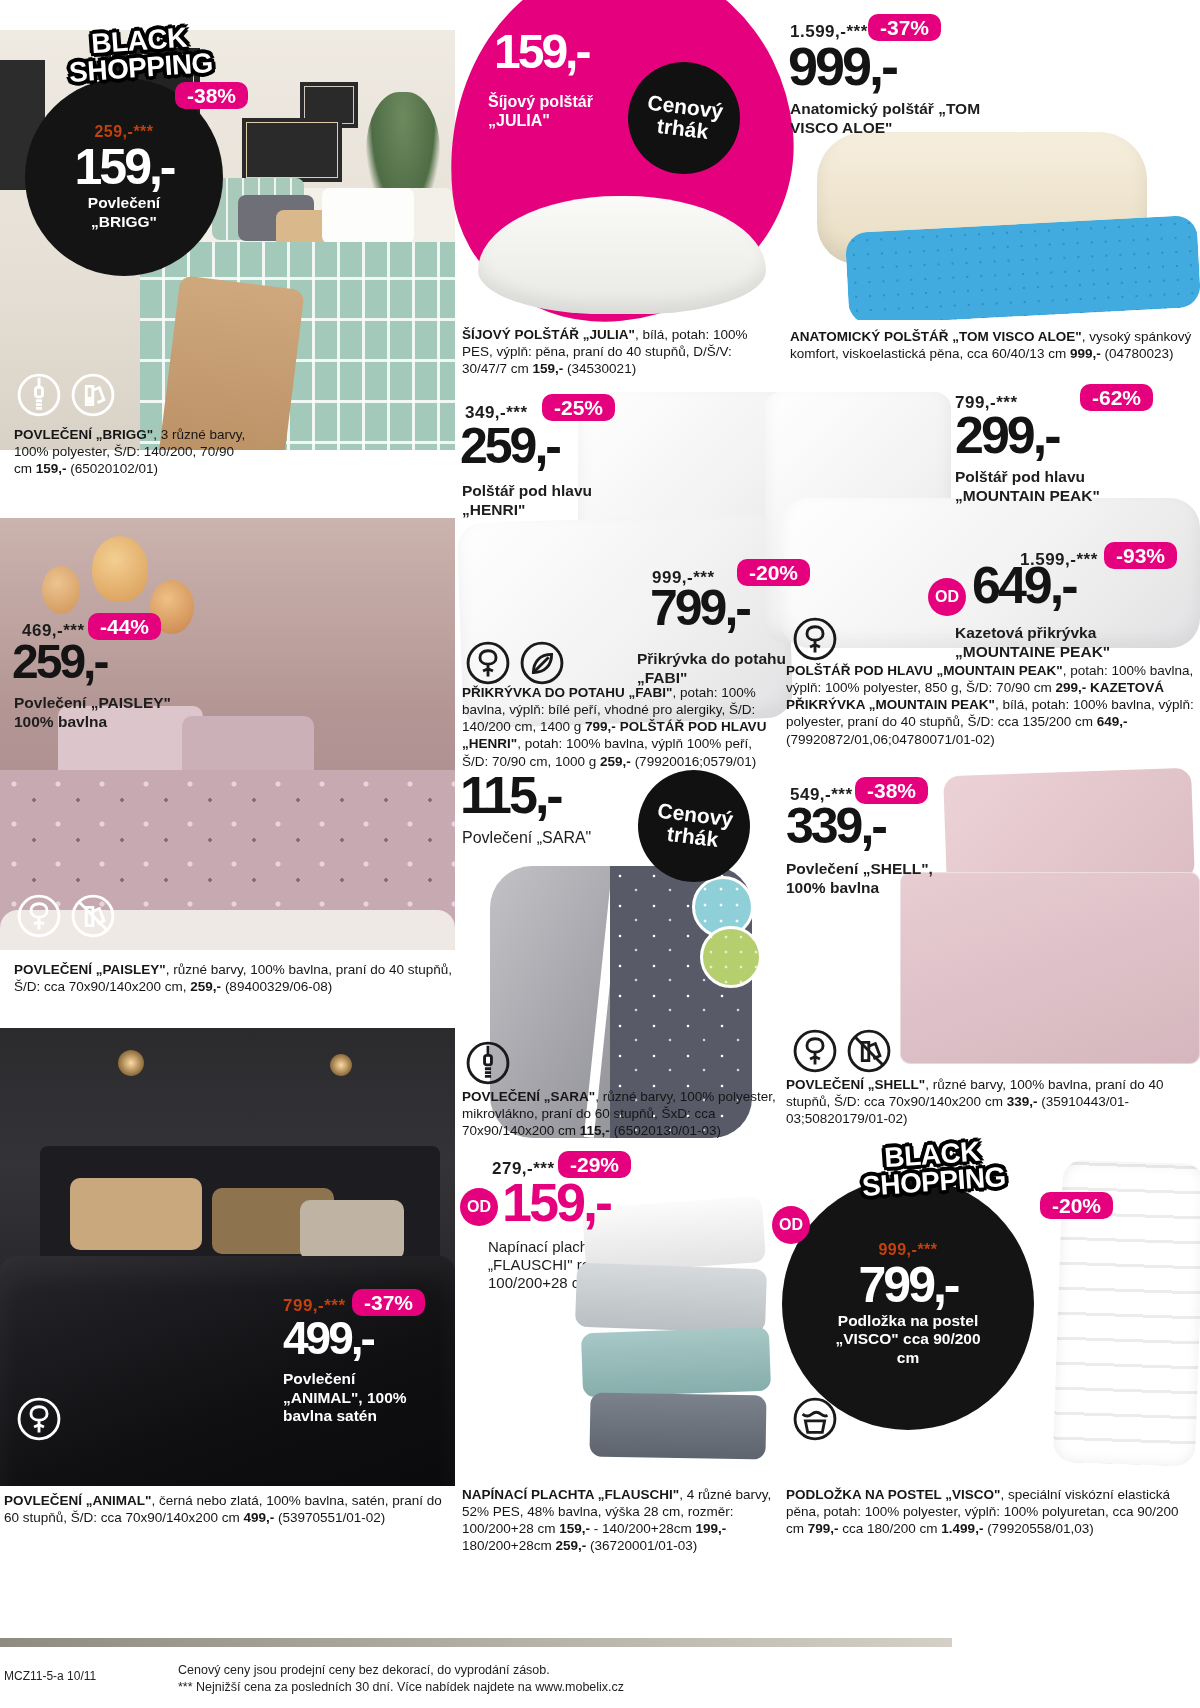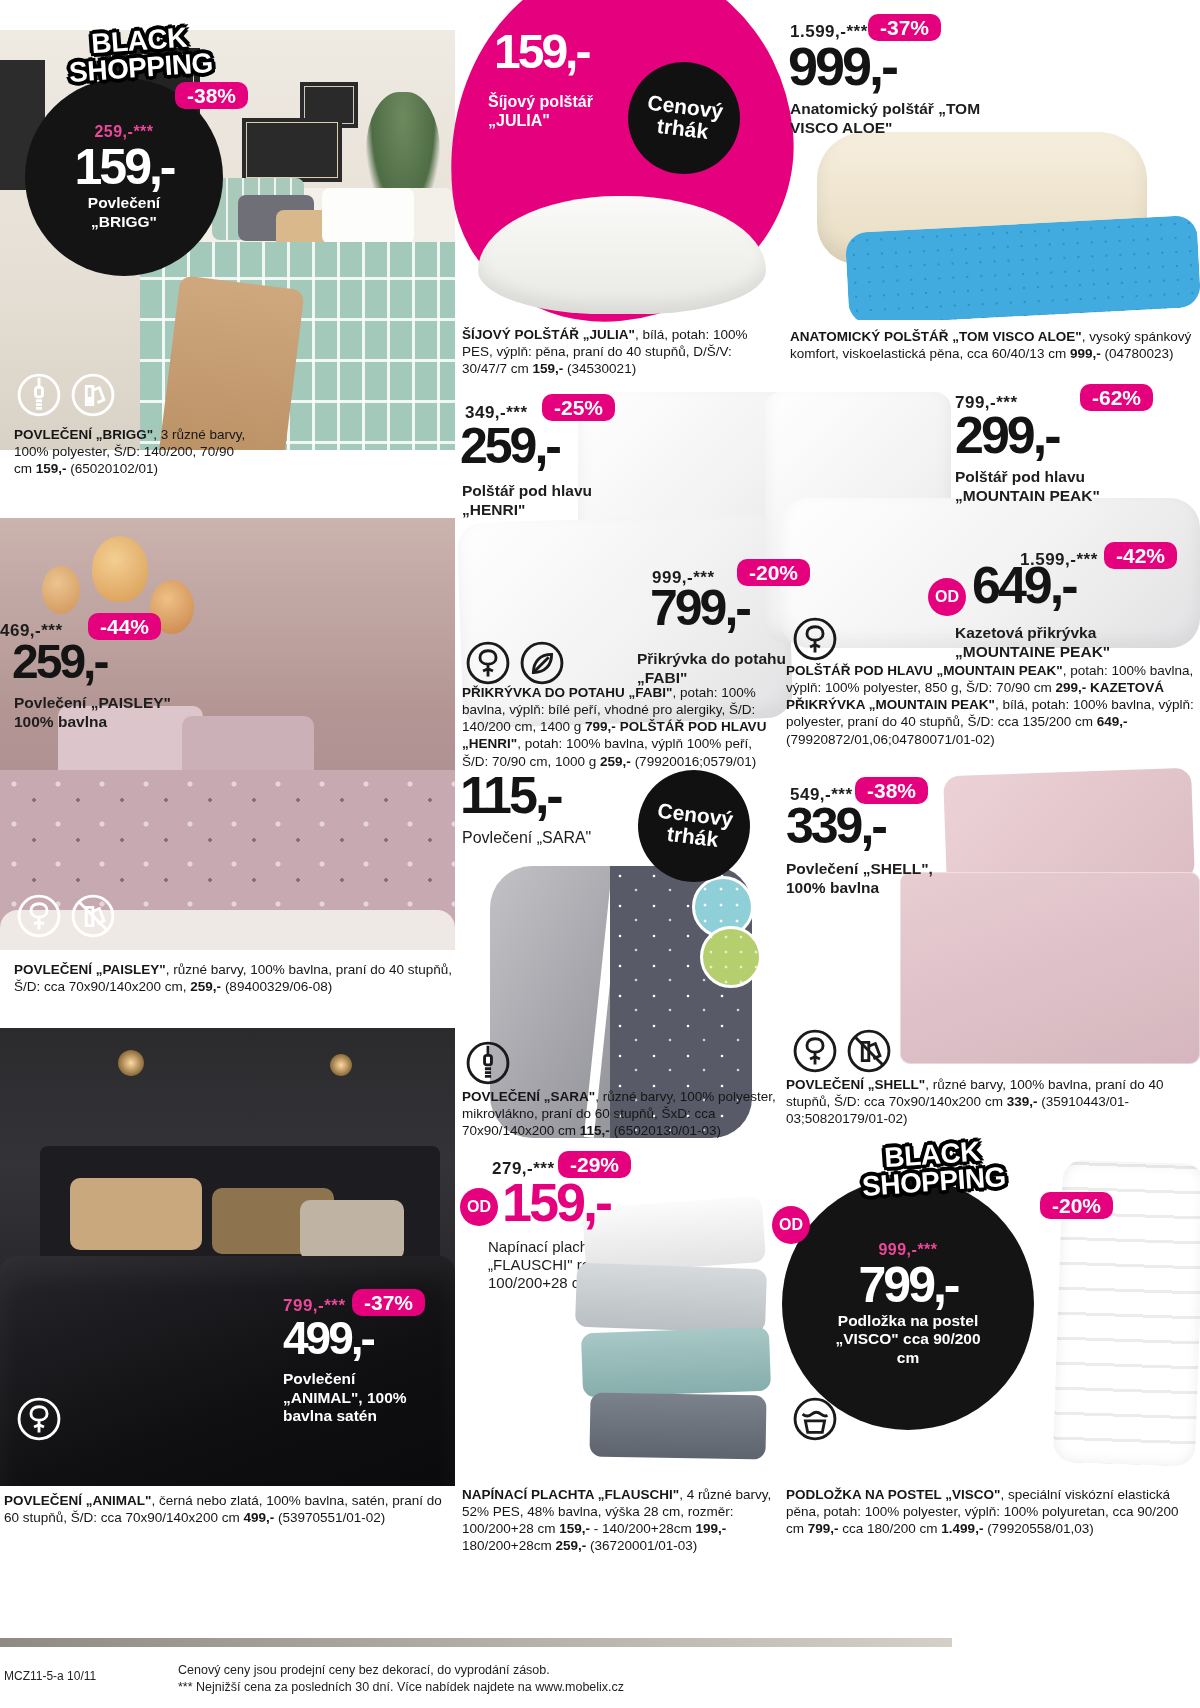--- a/index.html
+++ b/index.html
@@ -1,21 +1,21 @@
 <!DOCTYPE html>
 <html><head>
 <meta charset="utf-8">
 <style>
   html,body{margin:0;padding:0;background:#fff;}
   .canvas{position:relative;width:1200px;height:1708px;background:#fff;overflow:hidden;
           font-family:"Liberation Sans",sans-serif;color:#1a1a1a;}
   .abs{position:absolute;}
   .photo{position:absolute;overflow:hidden;}
   .op{font-size:17px;font-weight:bold;color:#1d1d1d;letter-spacing:0.5px;}
-  .op.w{color:#ec4899;}
+  .op.w{color:#c2410c;}
   .bdg{position:absolute;background:#e5007d;color:#fff;font-weight:bold;font-size:21px;
        border-radius:10px;padding:3px 12px;line-height:1;z-index:3;}
   .big{font-weight:bold;letter-spacing:-3px;line-height:0.9;color:#141414;}
   .big.w{color:#fff;}
   .big.p{color:#e5007d;}
   .lbl{font-size:15.5px;font-weight:bold;color:#1d1d1d;line-height:1.2;}
   .lbl.w{color:#fff;}
   .desc{font-size:13.5px;line-height:1.27;color:#161616;margin:0;}
   .desc b{font-weight:bold;}
   .blackcircle{position:absolute;background:#141414;border-radius:50%;color:#fff;
@@ -98,21 +98,21 @@
 
   <div class="photo" style="left:0;top:518px;width:455px;height:432px;background:linear-gradient(180deg,#cbb3ae 0%,#b39694 45%,#a2848a 100%);">
     <div class="abs" style="left:92px;top:18px;width:56px;height:66px;background:radial-gradient(circle at 40% 35%,#f3cf92,#d89a53);border-radius:50% 50% 45% 45%;"></div>
     <div class="abs" style="left:150px;top:62px;width:44px;height:54px;background:radial-gradient(circle at 40% 35%,#eec084,#c8824a);border-radius:50%;"></div>
     <div class="abs" style="left:42px;top:48px;width:38px;height:48px;background:radial-gradient(circle at 40% 35%,#ecc490,#cf9356);border-radius:50%;"></div>
     <div class="abs" style="left:58px;top:188px;width:145px;height:82px;background:#dcc5cb;border-radius:10px;"></div>
     <div class="abs" style="left:182px;top:198px;width:132px;height:74px;background:#cbb0b8;border-radius:10px;"></div>
     <div class="abs" style="left:0;top:252px;width:455px;height:180px;background-color:#c7a9b2;background-image:radial-gradient(circle 6px at 14px 14px,#e6d4da 40%,transparent 46%),radial-gradient(circle 4px at 34px 30px,#8a6c78 40%,transparent 46%);background-size:44px 40px;"></div>
     <div class="abs" style="left:0;top:392px;width:455px;height:40px;background:#efe9e6;border-radius:18px 18px 0 0;"></div>
   </div>
-  <div class="abs op" style="left:0;top:621px;z-index:3;">469,-***</div>
+  <div class="abs op" style="left:22px;top:621px;z-index:3;">469,-***</div>
   <div class="bdg" style="left:88px;top:613px;">-44%</div>
   <div class="abs big" style="left:12px;top:640px;font-size:48px;z-index:3;">259,-</div>
   <div class="abs lbl" style="left:14px;top:694px;width:175px;z-index:3;">Povlečení „PAISLEY" 100% bavlna</div>
   <div class="icrow" style="left:16px;top:893px;">
     <span class="ic ic-light">
       <svg viewBox="0 0 24 24" fill="none" stroke="currentColor" stroke-width="1.5">
           <circle cx="12" cy="12" r="10.4"></circle>
           <path d="M12 12.6c-2.6 0-4.2-1.5-4.2-3.4C7.8 7 9.4 5.6 12 5.6s4.2 1.4 4.2 3.6c0 1.9-1.6 3.4-4.2 3.4z"></path>
           <path d="M12 12.6V19M12 15l-2.6 1.2M12 15l2.6 1.2"></path>
         </svg>
@@ -254,21 +254,21 @@
   </p>
 
   <div class="abs softpillow" style="left:765px;top:392px;width:186px;height:250px;z-index:0;"></div>
   <div class="abs op" style="left:955px;top:393px;z-index:3;">799,-***</div>
   <div class="bdg" style="left:1080px;top:384px;">-62%</div>
   <div class="abs big" style="left:955px;top:412px;font-size:52px;z-index:3;">299,-</div>
   <div class="abs lbl" style="left:955px;top:468px;width:170px;z-index:3;">Polštář pod hlavu „MOUNTAIN PEAK"</div>
 
   <div class="abs softpillow" style="left:780px;top:498px;width:420px;height:150px;border-radius:30px;z-index:0;"></div>
   <div class="abs op" style="left:1020px;top:550px;z-index:3;">1.599,-***</div>
-  <div class="bdg" style="left:1104px;top:542px;">-42%</div>
+  <div class="bdg" style="left:1104px;top:542px;">-93%</div>
   <div class="od" style="left:928px;top:578px;">OD</div>
   <div class="abs big" style="left:972px;top:562px;font-size:52px;z-index:3;">649,-</div>
   <div class="abs lbl" style="left:955px;top:624px;width:185px;z-index:3;">Kazetová přikrývka „MOUNTAINE PEAK"</div>
   <div class="icrow" style="left:792px;top:616px;">
     <span class="ic ic-dark">
       <svg viewBox="0 0 24 24" fill="none" stroke="currentColor" stroke-width="1.5">
           <circle cx="12" cy="12" r="10.4"></circle>
           <path d="M12 12.6c-2.6 0-4.2-1.5-4.2-3.4C7.8 7 9.4 5.6 12 5.6s4.2 1.4 4.2 3.6c0 1.9-1.6 3.4-4.2 3.4z"></path>
           <path d="M12 12.6V19M12 15l-2.6 1.2M12 15l2.6 1.2"></path>
         </svg>

